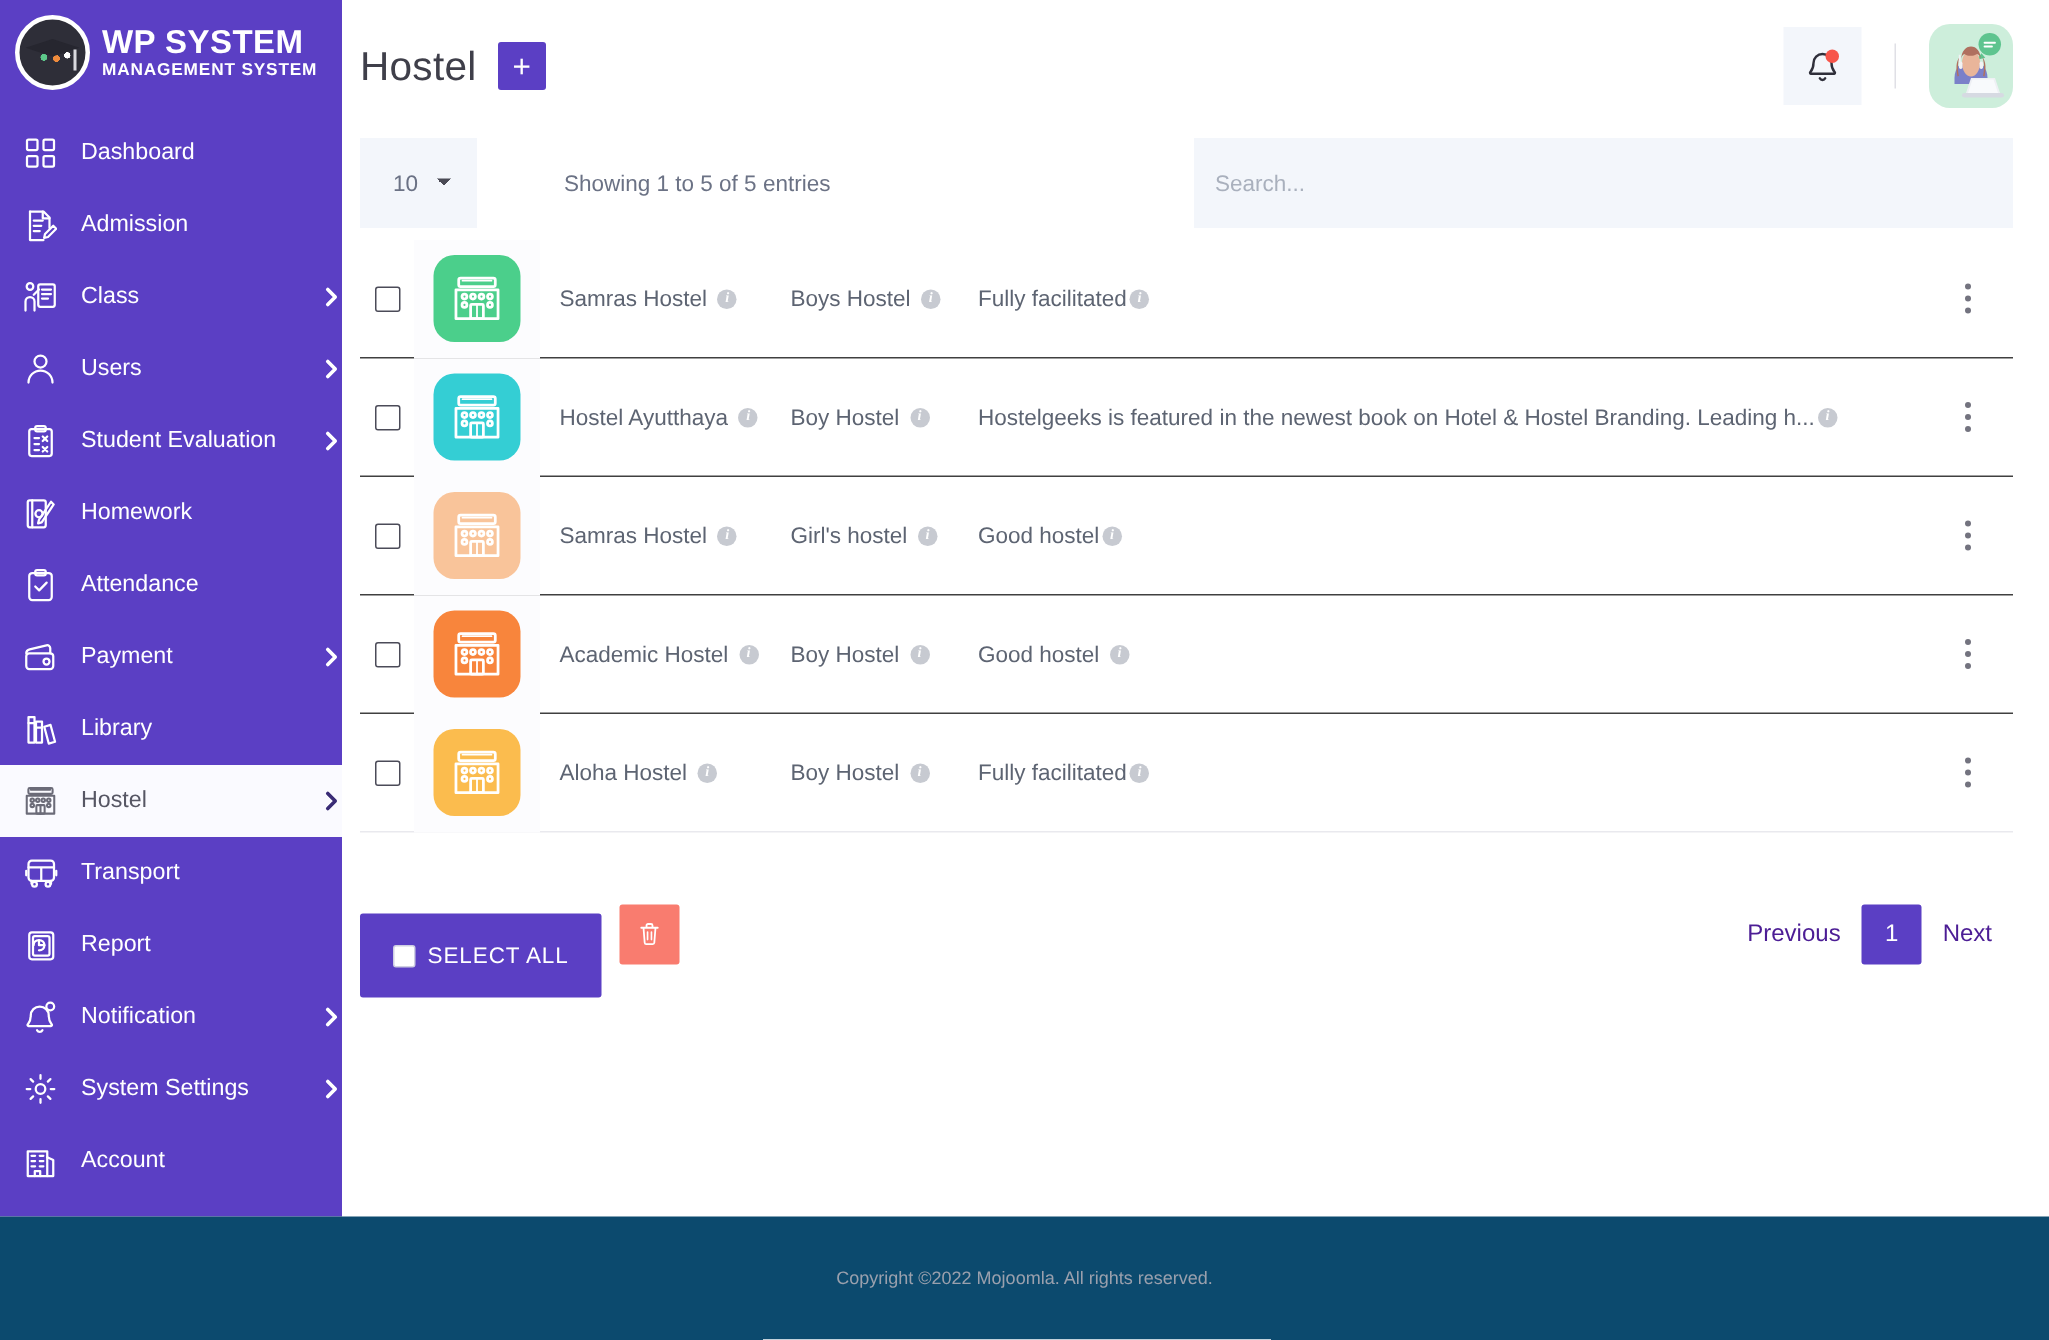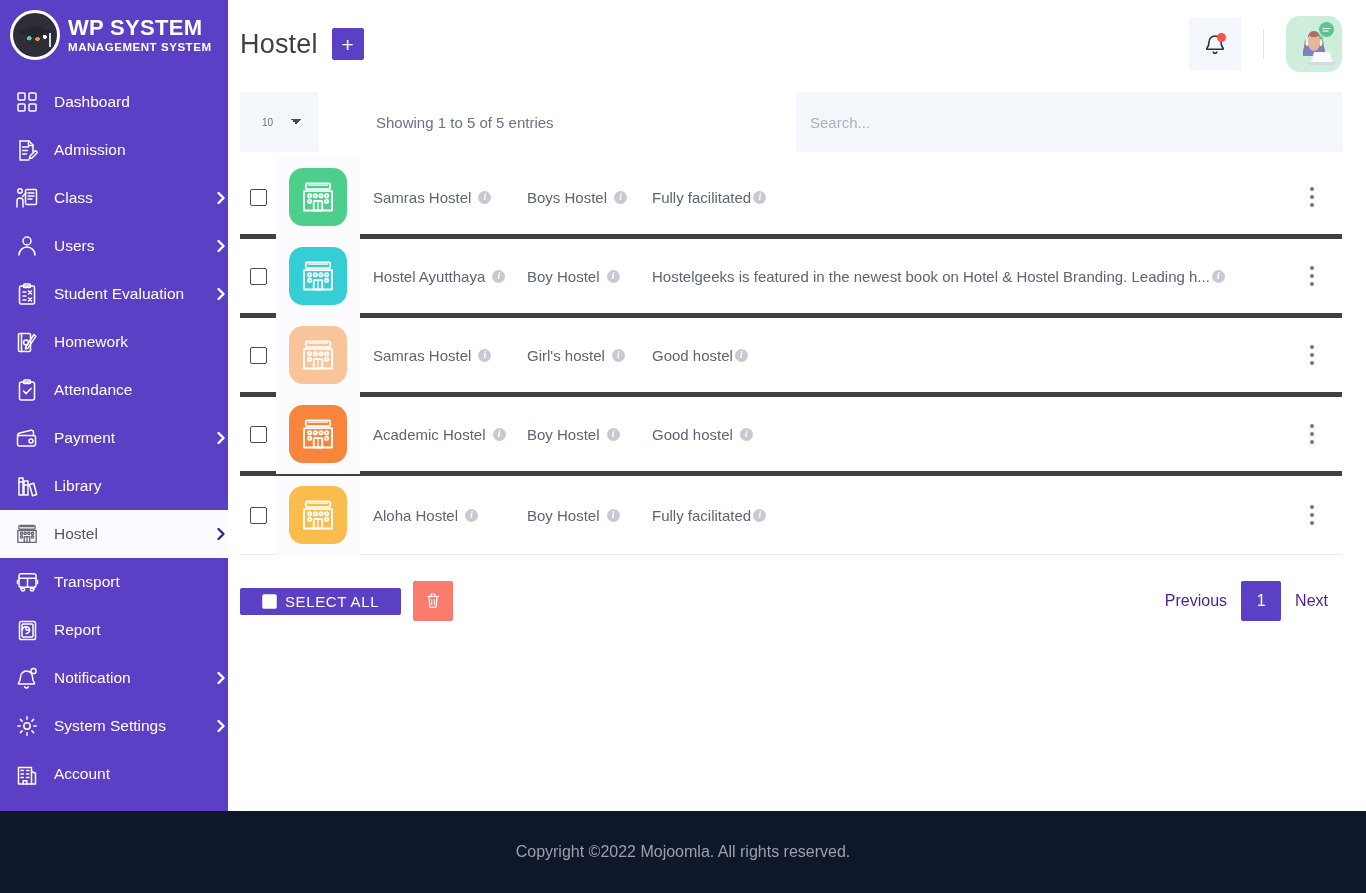--- a/index.html
+++ b/index.html
@@ -119,21 +119,21 @@
   }
 
   
   .toolbar {
     display: flex; align-items: stretch; height: 60px;
     padding-left: 12px; padding-right: 24px; margin-top: 4px;
   }
   .len-select {
     width: 78px; background: #f3f6fb; border: none; outline: none;
     font-family: "Liberation Sans", sans-serif;
-    font-size: 10px; color: #6b7285; padding-left: 22px;
+    font-size: 15px; color: #6b7285; padding-left: 22px;
     -webkit-appearance: none; appearance: none; cursor: pointer;
     background-image:
       linear-gradient(45deg, transparent 50%, #4a4a55 50%),
       linear-gradient(135deg, #4a4a55 50%, transparent 50%);
     background-position: calc(100% - 22px) 27px, calc(100% - 17px) 27px;
     background-size: 5px 5px, 5px 5px;
     background-repeat: no-repeat;
   }
   .entries-info {
     display: flex; align-items: center; padding-left: 58px;
@@ -144,21 +144,21 @@
     width: 546px; background: #f3f6fb; border: none; outline: none;
     padding: 0 14px; font-size: 15px; color: #6b7285;
     font-family: "Liberation Sans", sans-serif;
   }
   .search-input::placeholder { color: #a9b0bd; }
 
   
   .table { padding-left: 12px; padding-right: 24px; margin-top: 8px; }
   .row {
     display: flex; align-items: center; height: 79px;
-    border-bottom: 5px solid #404040; position: relative;
+    border-bottom: 1px solid #404040; position: relative;
   }
   .row:last-child { border-bottom: 1px solid #e9e9ee; }
   .cell-check {
     width: 36px; flex: 0 0 36px; display: flex;
     align-items: center; justify-content: center;
   }
   .cb {
     width: 17px; height: 17px; border: 1px solid #4b4b58;
     background: #fff; border-radius: 2px; cursor: pointer;
     -webkit-appearance: none; appearance: none; margin: 0;
@@ -206,24 +206,24 @@
     width: 4px; height: 4px; border-radius: 50%;
     background: #73737f; display: block;
   }
 
   
   .controls {
     display: flex; align-items: center;
     padding-left: 12px; padding-right: 24px; margin-top: 26px;
   }
   .select-all {
-    height: 27px; background: #5b3fc4; color: #fff; border: none;
+    height: 56px; background: #5b3fc4; color: #fff; border: none;
     display: flex; align-items: center; padding: 0 22px;
     font-size: 15px; letter-spacing: .6px; cursor: pointer;
-    font-family: "Liberation Sans", sans-serif; border-radius: 2px;
+    font-family: "Liberation Sans", sans-serif; border-radius: 2px; margin-top: 28px;
   }
   .select-all .sa-box {
     width: 15px; height: 15px; background: #ffffff;
     border: 1px solid #cfcfe2; margin-right: 8px; border-radius: 2px;
     display: inline-block;
   }
   .del-btn {
     width: 40px; height: 40px; background: #f97c6f; border: none;
     margin-left: 12px; display: flex; align-items: center;
     justify-content: center; cursor: pointer; border-radius: 2px;
@@ -236,23 +236,23 @@
   }
   .pg-num {
     width: 40px; height: 40px; background: #5b3fc4; color: #fff;
     display: flex; align-items: center; justify-content: center;
     font-size: 16px; cursor: pointer; border-radius: 2px;
   }
 
   
   .footer {
     position: absolute; left: 0; bottom: 0;
-    width: 1366px; height: 82px; background: #0f172a;
+    width: 1366px; height: 82px; background: #0c4a6e;
     display: flex; align-items: center; justify-content: center;
-    font-size: 16px; color: #9aa0ad;
+    font-size: 12px; color: #9aa0ad;
   }
 </style>
 </head>
 <body>
 
 <div class="app">
 
   <aside class="sidebar">
 
     <div class="brand">

